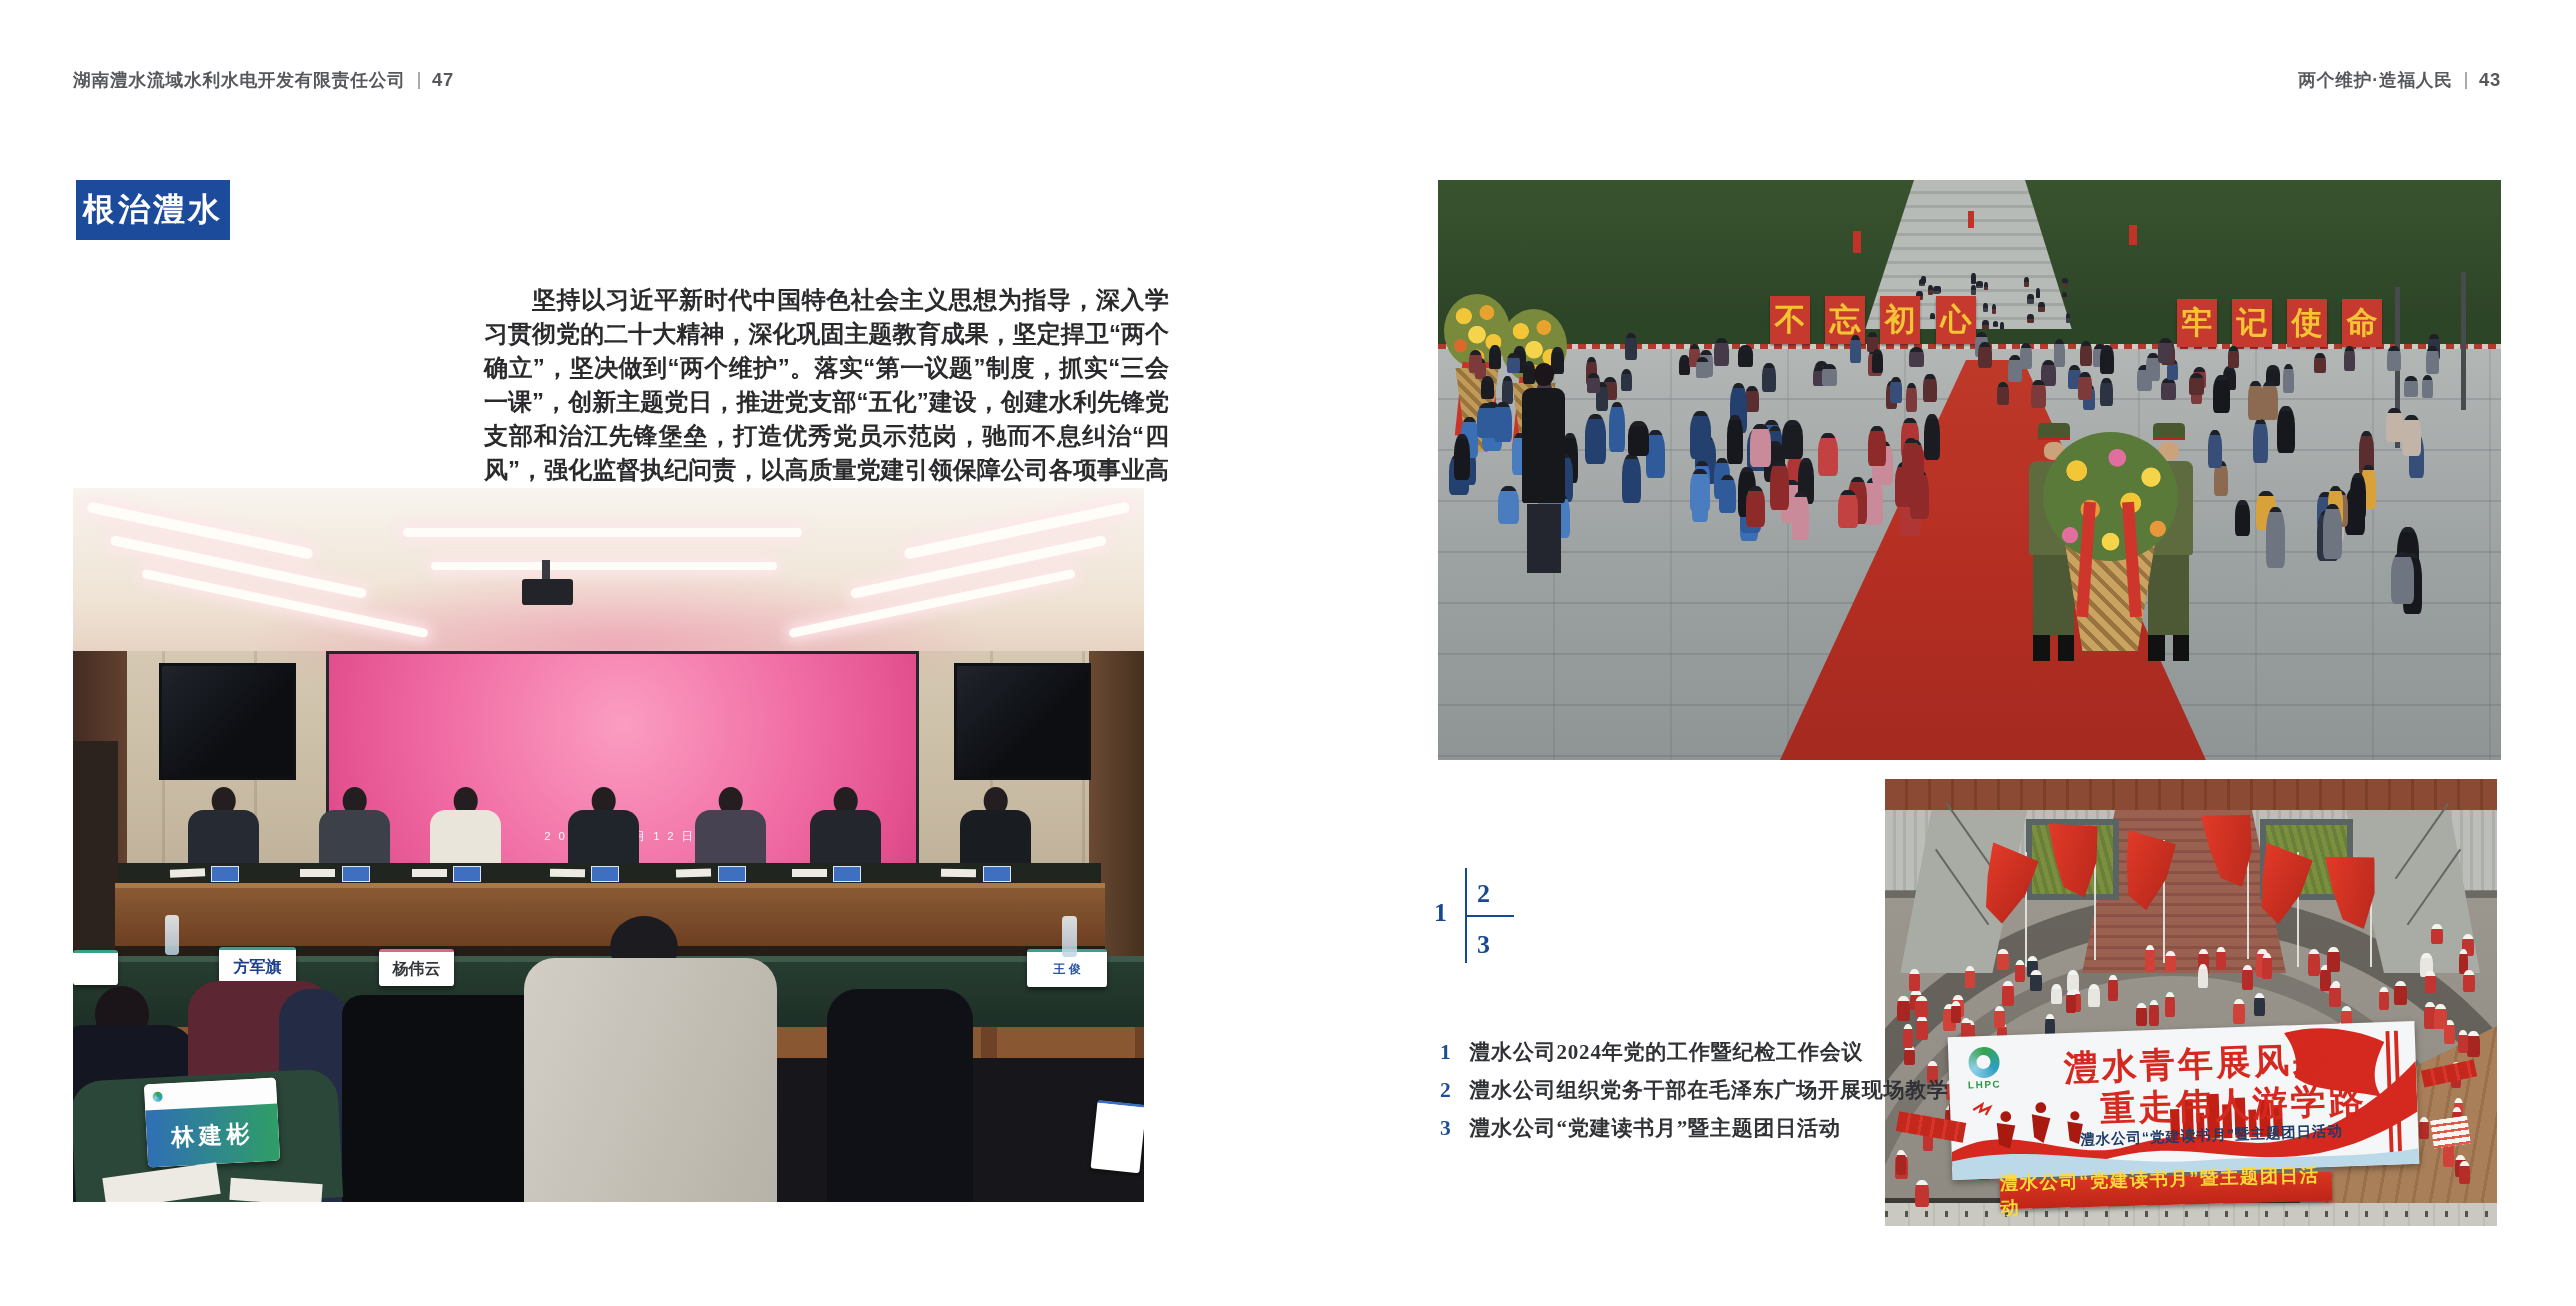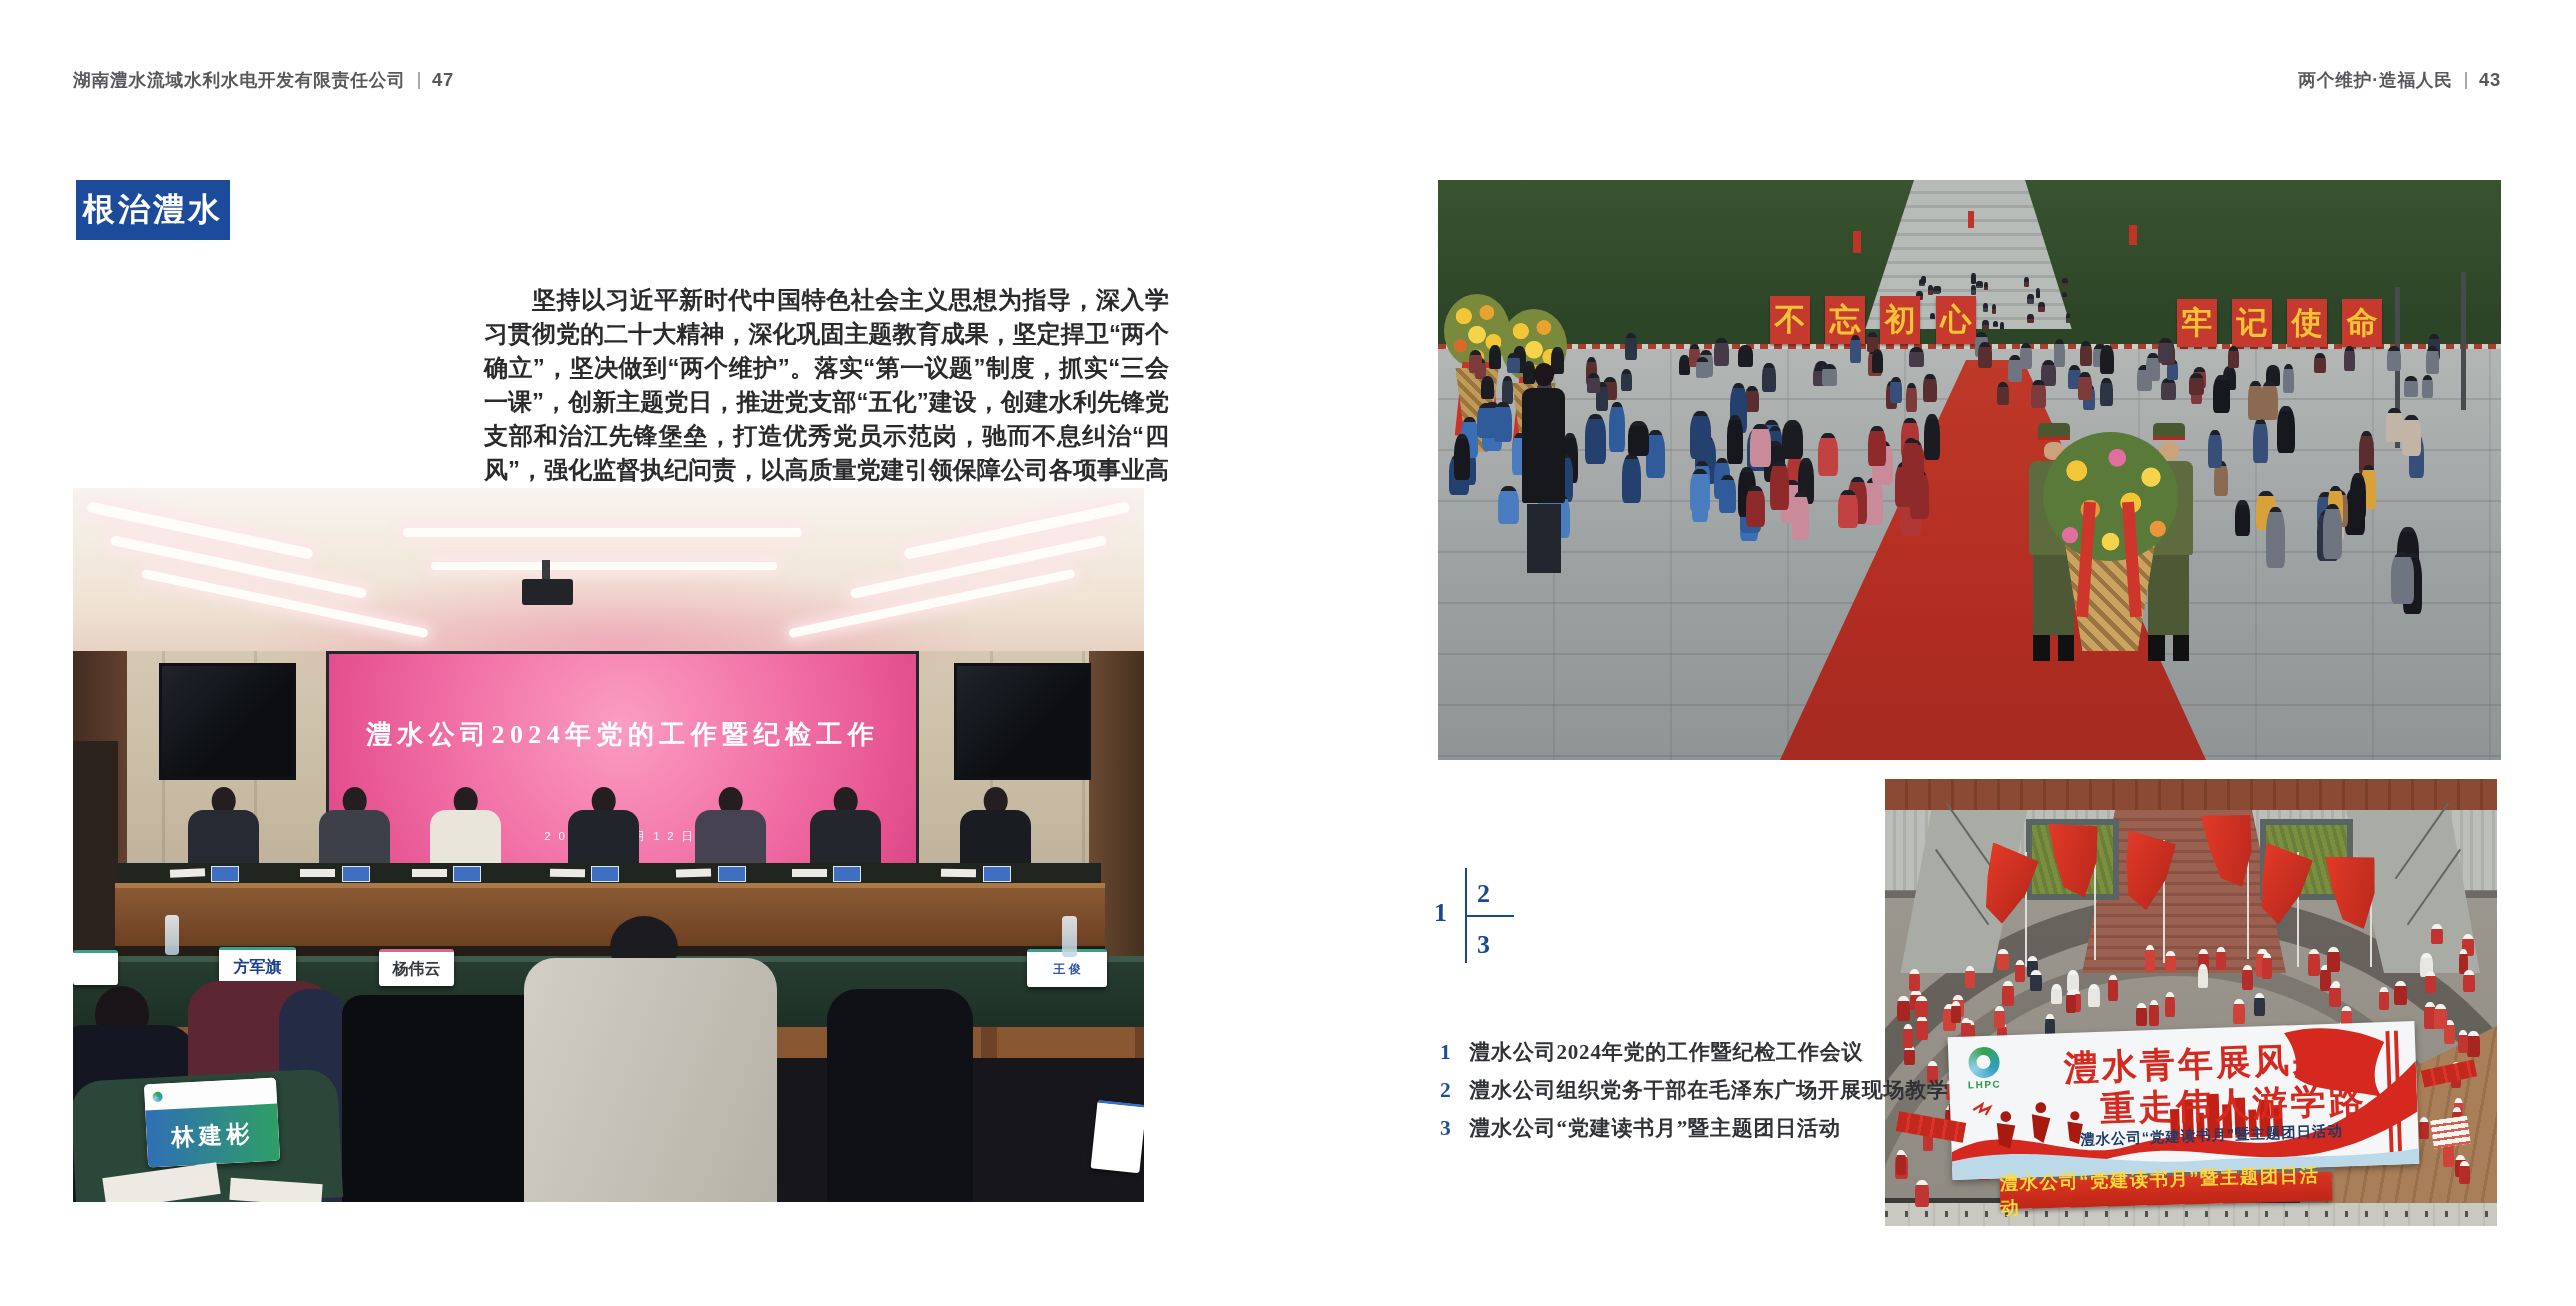--- a/index.html
+++ b/index.html
@@ -238,21 +238,20 @@
     <div class="lightbar" style="right:66px;top:111px;width:292px;height:9.2px;transform:rotate(-12deg);"></div>
     <div class="lightbar" style="left:330px;top:40px;width:399px;height:9.2px;"></div>
     <div class="lightbar" style="left:358px;top:74px;width:346px;height:7.7px;"></div>
     <div class="p1-proj-stem abs"></div>
     <div class="p1-proj abs"></div>
     <div class="p1-lectern abs"></div>
     <div class="p1-tv" style="left:86px;"></div>
     <div class="p1-tv" style="left:881px;"></div>
 
     <div class="p1-screen abs">
-      <div class="scr-t1">澧水公司2024年党的工作暨纪检工作</div>
       <div class="scr-date">2024年4月12日</div>
     </div>
 
     <div id="p1-people" class="abs" style="left:0;top:0;width:100%;height:100%;">
         <div class="person" style="left: 115px; top: 299px; --c: #262a33;"></div>
         <div class="person" style="left: 246px; top: 299px; --c: #3b4049;"></div>
         <div class="person" style="left: 357px; top: 299px; --c: #e9e5da;"></div>
         <div class="person" style="left: 495px; top: 299px; --c: #20242b;"></div>
         <div class="person" style="left: 622px; top: 299px; --c: #474252;"></div>
         <div class="person" style="left: 737px; top: 299px; --c: #23262d;"></div>

